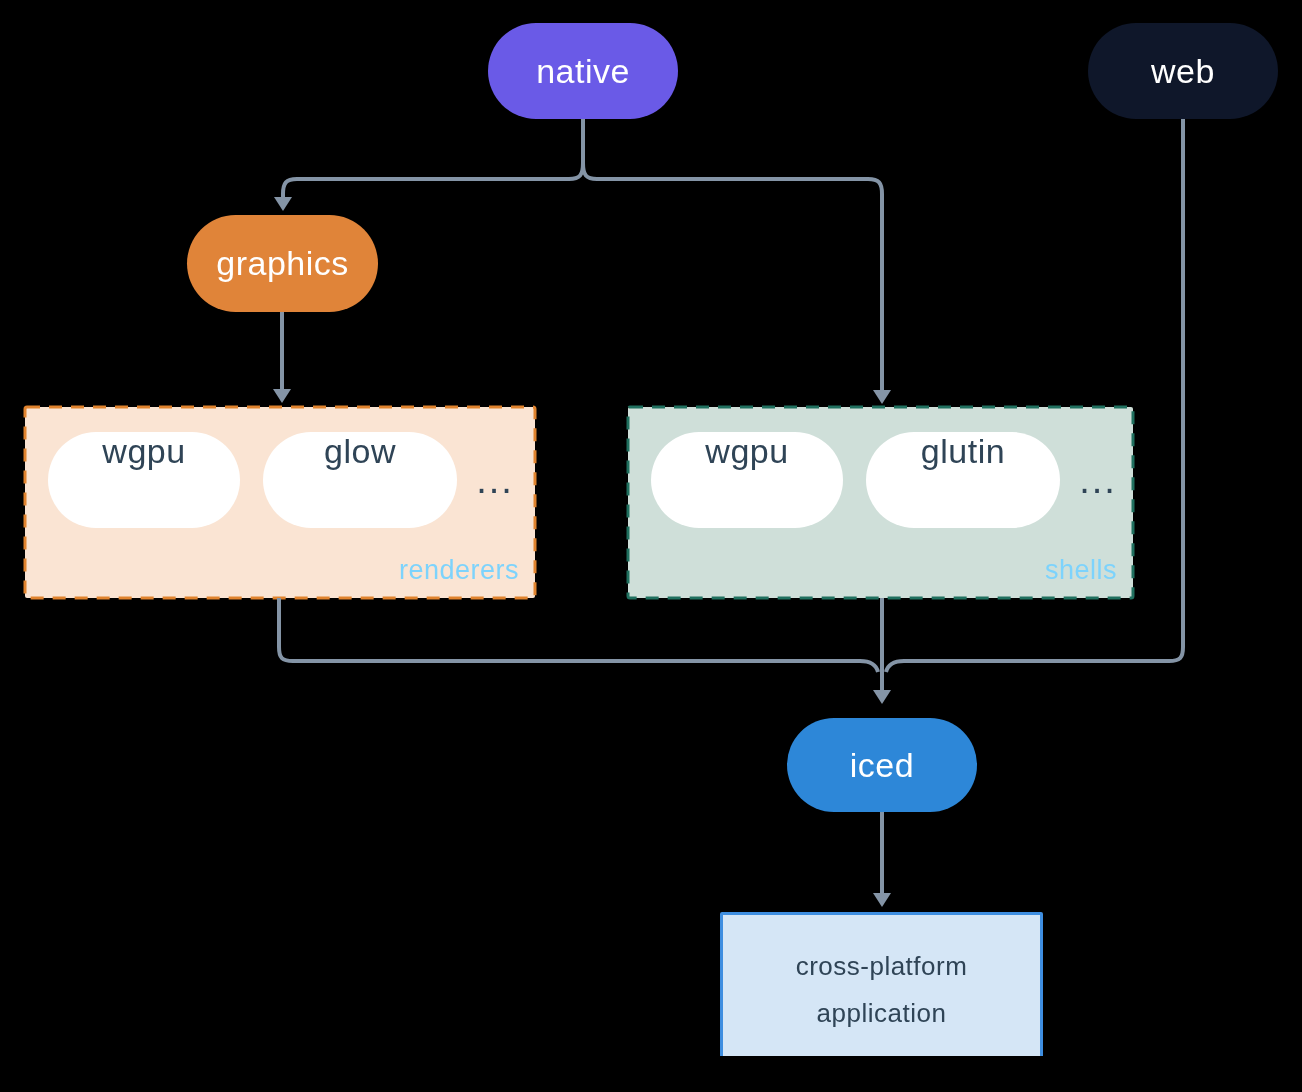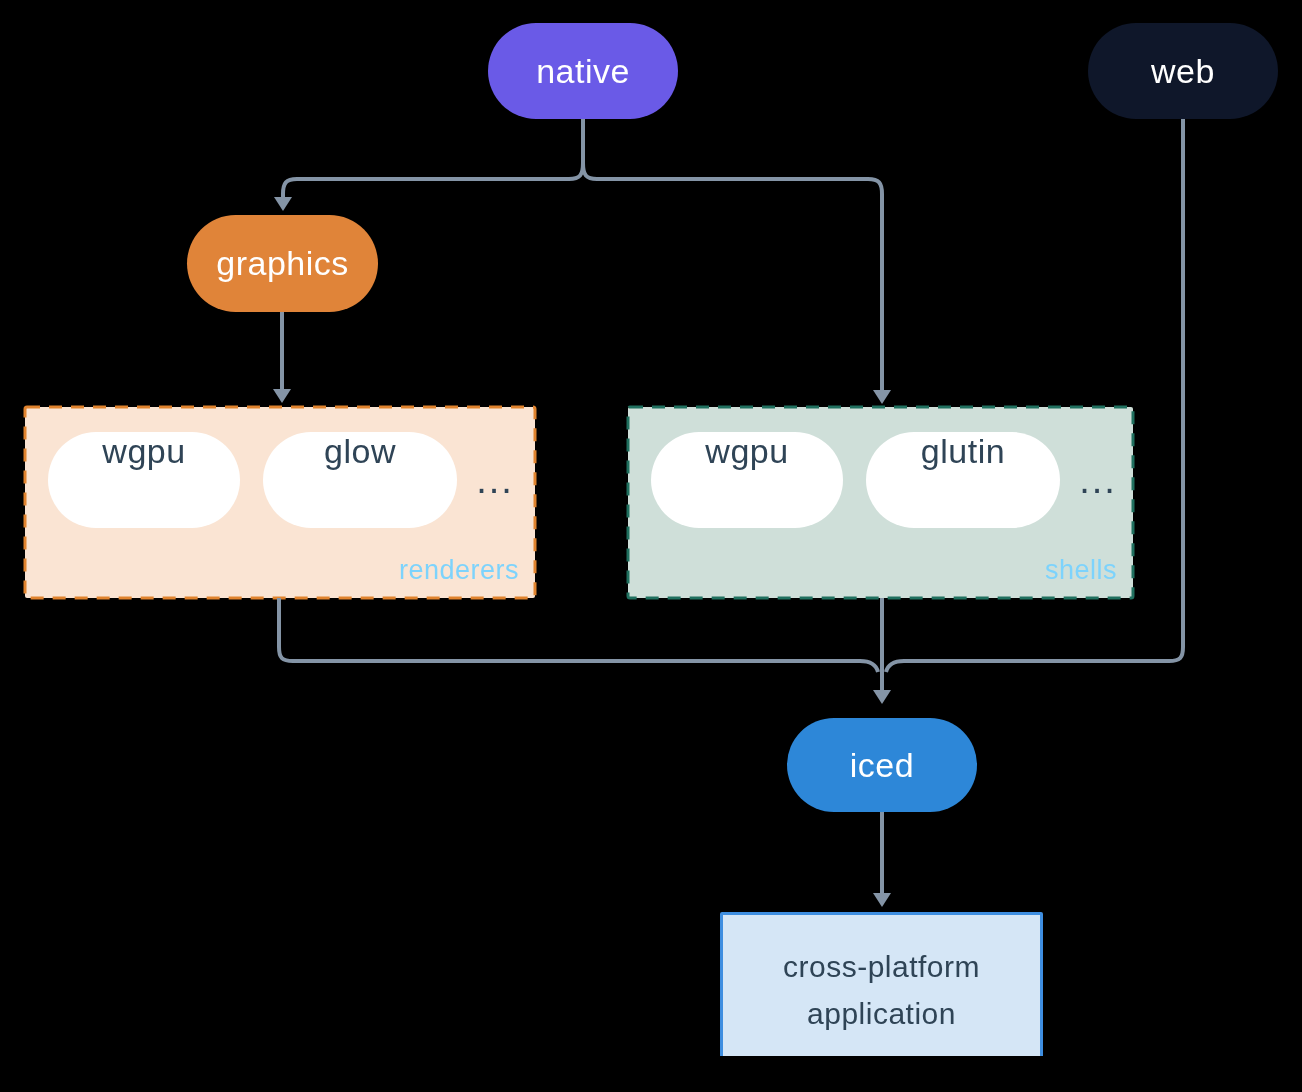--- a/index.html
+++ b/index.html
@@ -87,21 +87,21 @@
     height: 155px;
     box-sizing: border-box;
     background: #d5e6f6;
     border: 3px solid #3e8ee0;
     border-radius: 2px;
     display: flex;
     flex-direction: column;
     align-items: center;
     justify-content: center;
     color: #2f4456;
-    font-size: 30px;
+    font-size: 26px;
     line-height: 47px;
     letter-spacing: 0.5px;
     text-align: center;
   }
 </style>
 </head>
 <body>
 
 <div class="stage">
 

